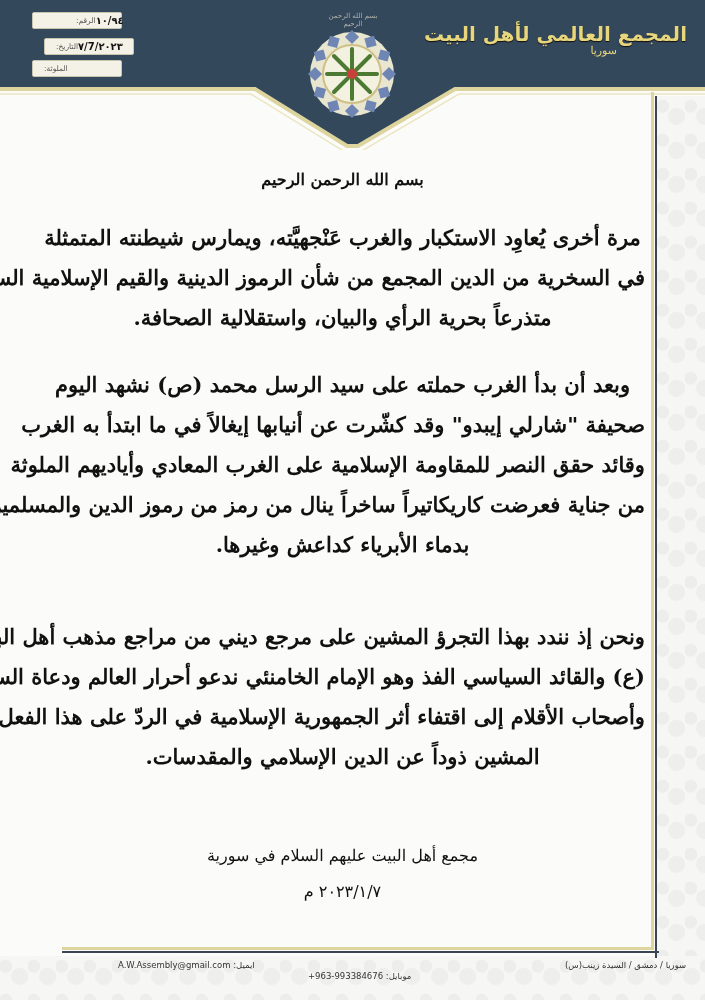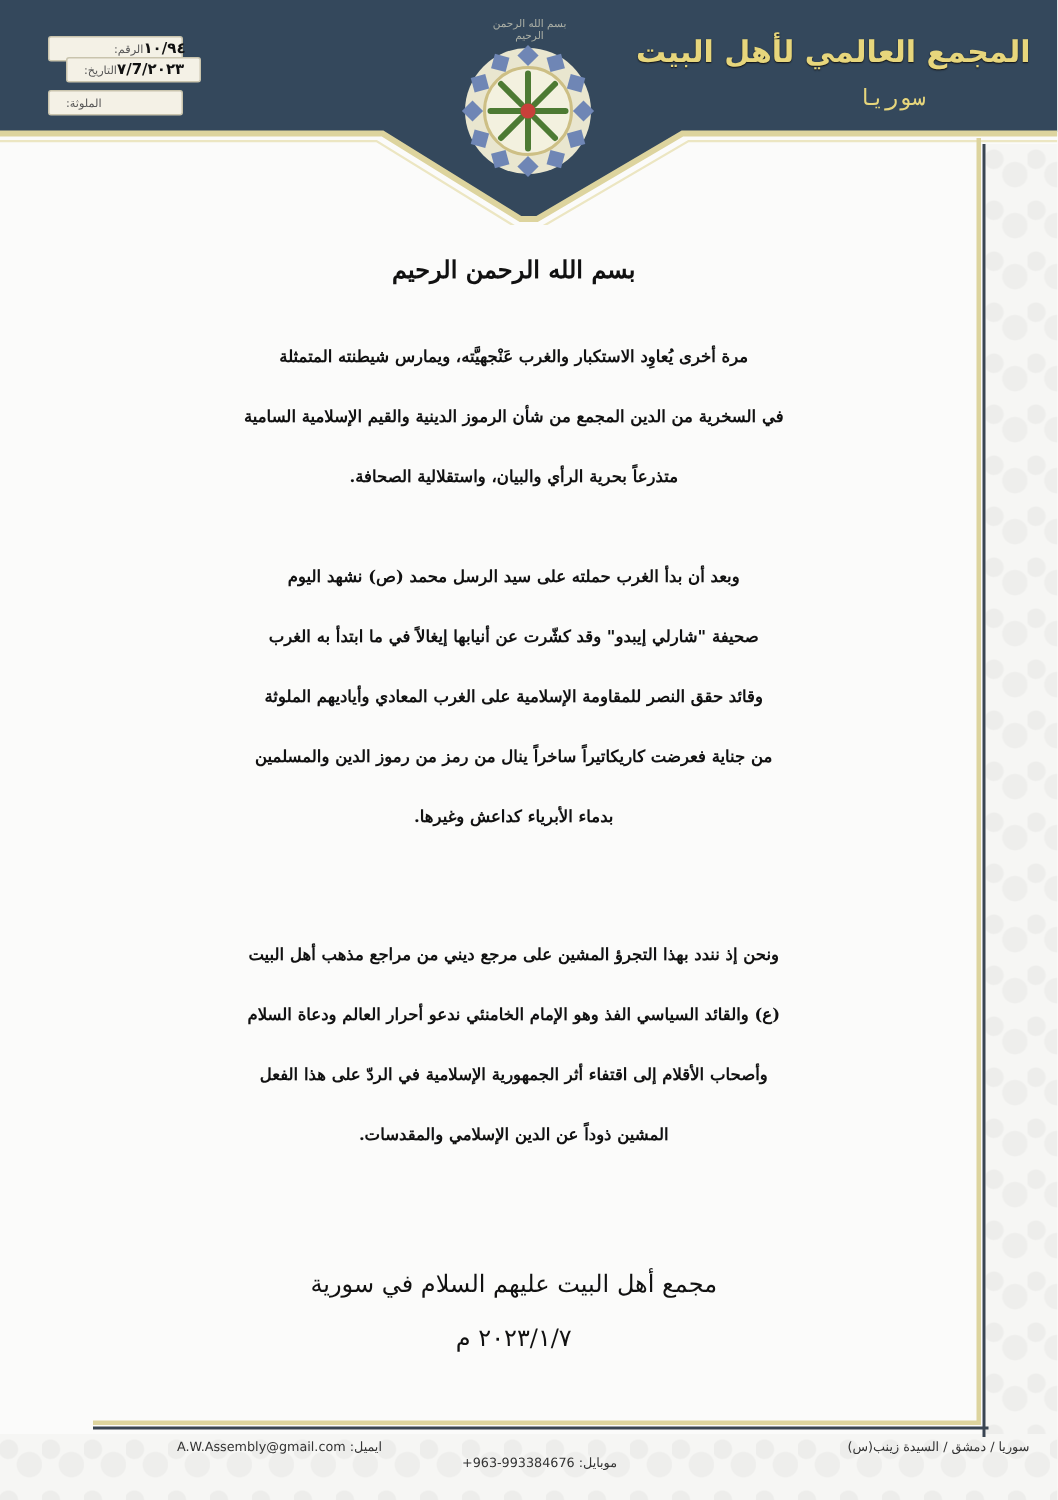--- a/index.html
+++ b/index.html
@@ -26,45 +26,45 @@
 
   .ref-box {
     position: absolute; left: 32px; width: 90px; height: 17px;
     background: #f4f1e6; border: 1px solid #c9c4ad; border-radius: 2px;
     font-family: "DejaVu Sans", sans-serif; font-size: 9px;
     display: flex; flex-direction: row-reverse; align-items: center;
     padding: 0 5px; box-sizing: border-box; direction: rtl;
   }
   .ref-box .lbl { color: #555; font-size: 7.5px; margin-left: 6px; }
   .ref-box .val { color: #111; font-weight: bold; font-size: 10px; text-align: right; }
-  .ref-box.num { top: 24px; padding-left: 37px; }
+  .ref-box.num { top: 12px; padding-left: 37px; }
   .ref-box.date { top: 38px; margin-left: 12px; }
   .ref-box.att { top: 60px; }
 
   .org-title {
     position: absolute; right: 18px; top: 22px;
     font-family: "DejaVu Sans", sans-serif; font-weight: bold;
     font-size: 20px; color: #e7d67c; direction: rtl; letter-spacing: -0.5px;
     text-shadow: 0 1px 1px #111;
   }
   .org-sub {
-    position: absolute; right: 88px; top: 56px;
-    font-family: Liberation Mono, monospace; font-size: 15px; color: #e7d67c; direction: rtl;
+    position: absolute; right: 88px; top: 44px;
+    font-family: Liberation Sans, sans-serif; font-size: 11px; color: #e7d67c; direction: rtl;
   }
   .bismillah-small {
     position: absolute; left: 318px; top: 12px; width: 70px; text-align: center;
     font-size: 7px; color: #c9c9b8; opacity: 0.8; direction: rtl;
   }
 
   
   .content {
     position: absolute; left: 40px; width: 605px; direction: rtl; text-align: center;
   }
   .basmala { top: 170px; font-size: 16px; font-weight: bold; }
-  .para { font-size: 11px; font-weight: bold; line-height: 40px; }
+  .para { font-size: 21px; font-weight: bold; line-height: 40px; }
   .para .line { display: block; white-space: nowrap; }
   .p1 { top: 218px; }
   .p2 { top: 365px; }
   .p3 { top: 617px; }
   .sign { top: 838px; font-size: 16px; line-height: 36px; }
   .sign .line { display: block; }
 
   
   .frame-gold-v { position: absolute; left: 651px; top: 92px; width: 3px; height: 858px; background: #ddd49e; }
   .frame-dark-v { position: absolute; left: 655px; top: 96px; width: 2px; height: 862px; background: #3a4552; }

